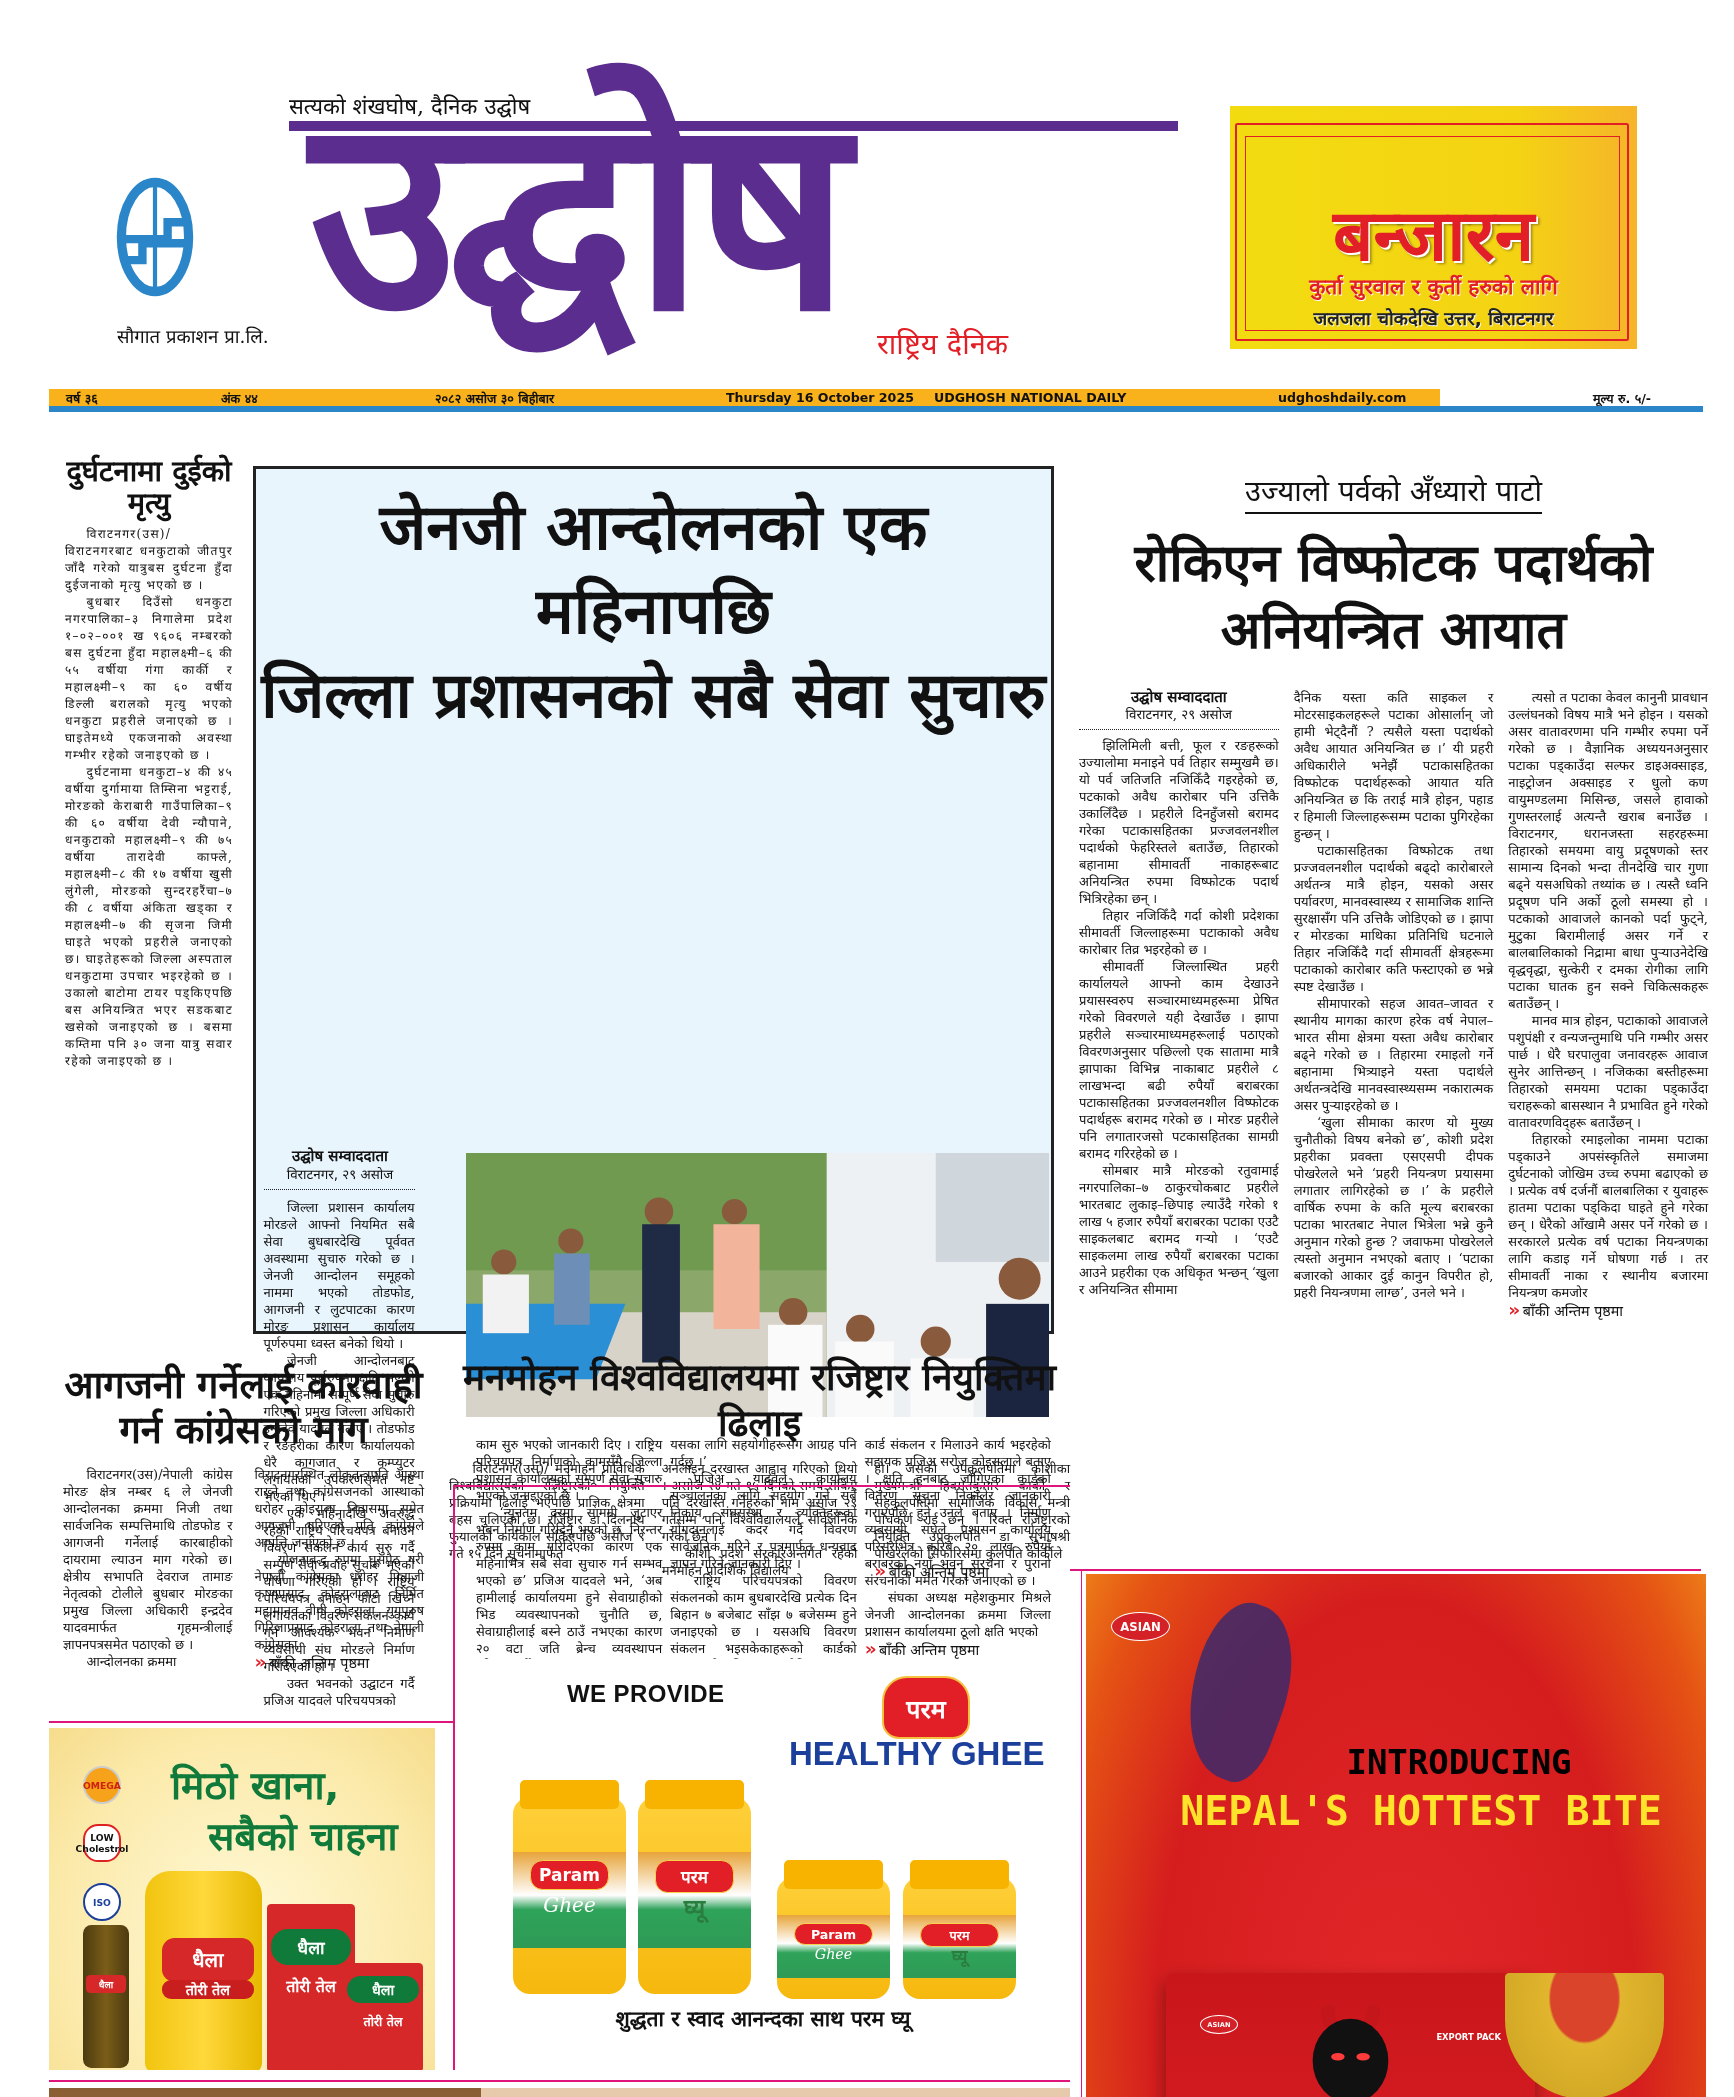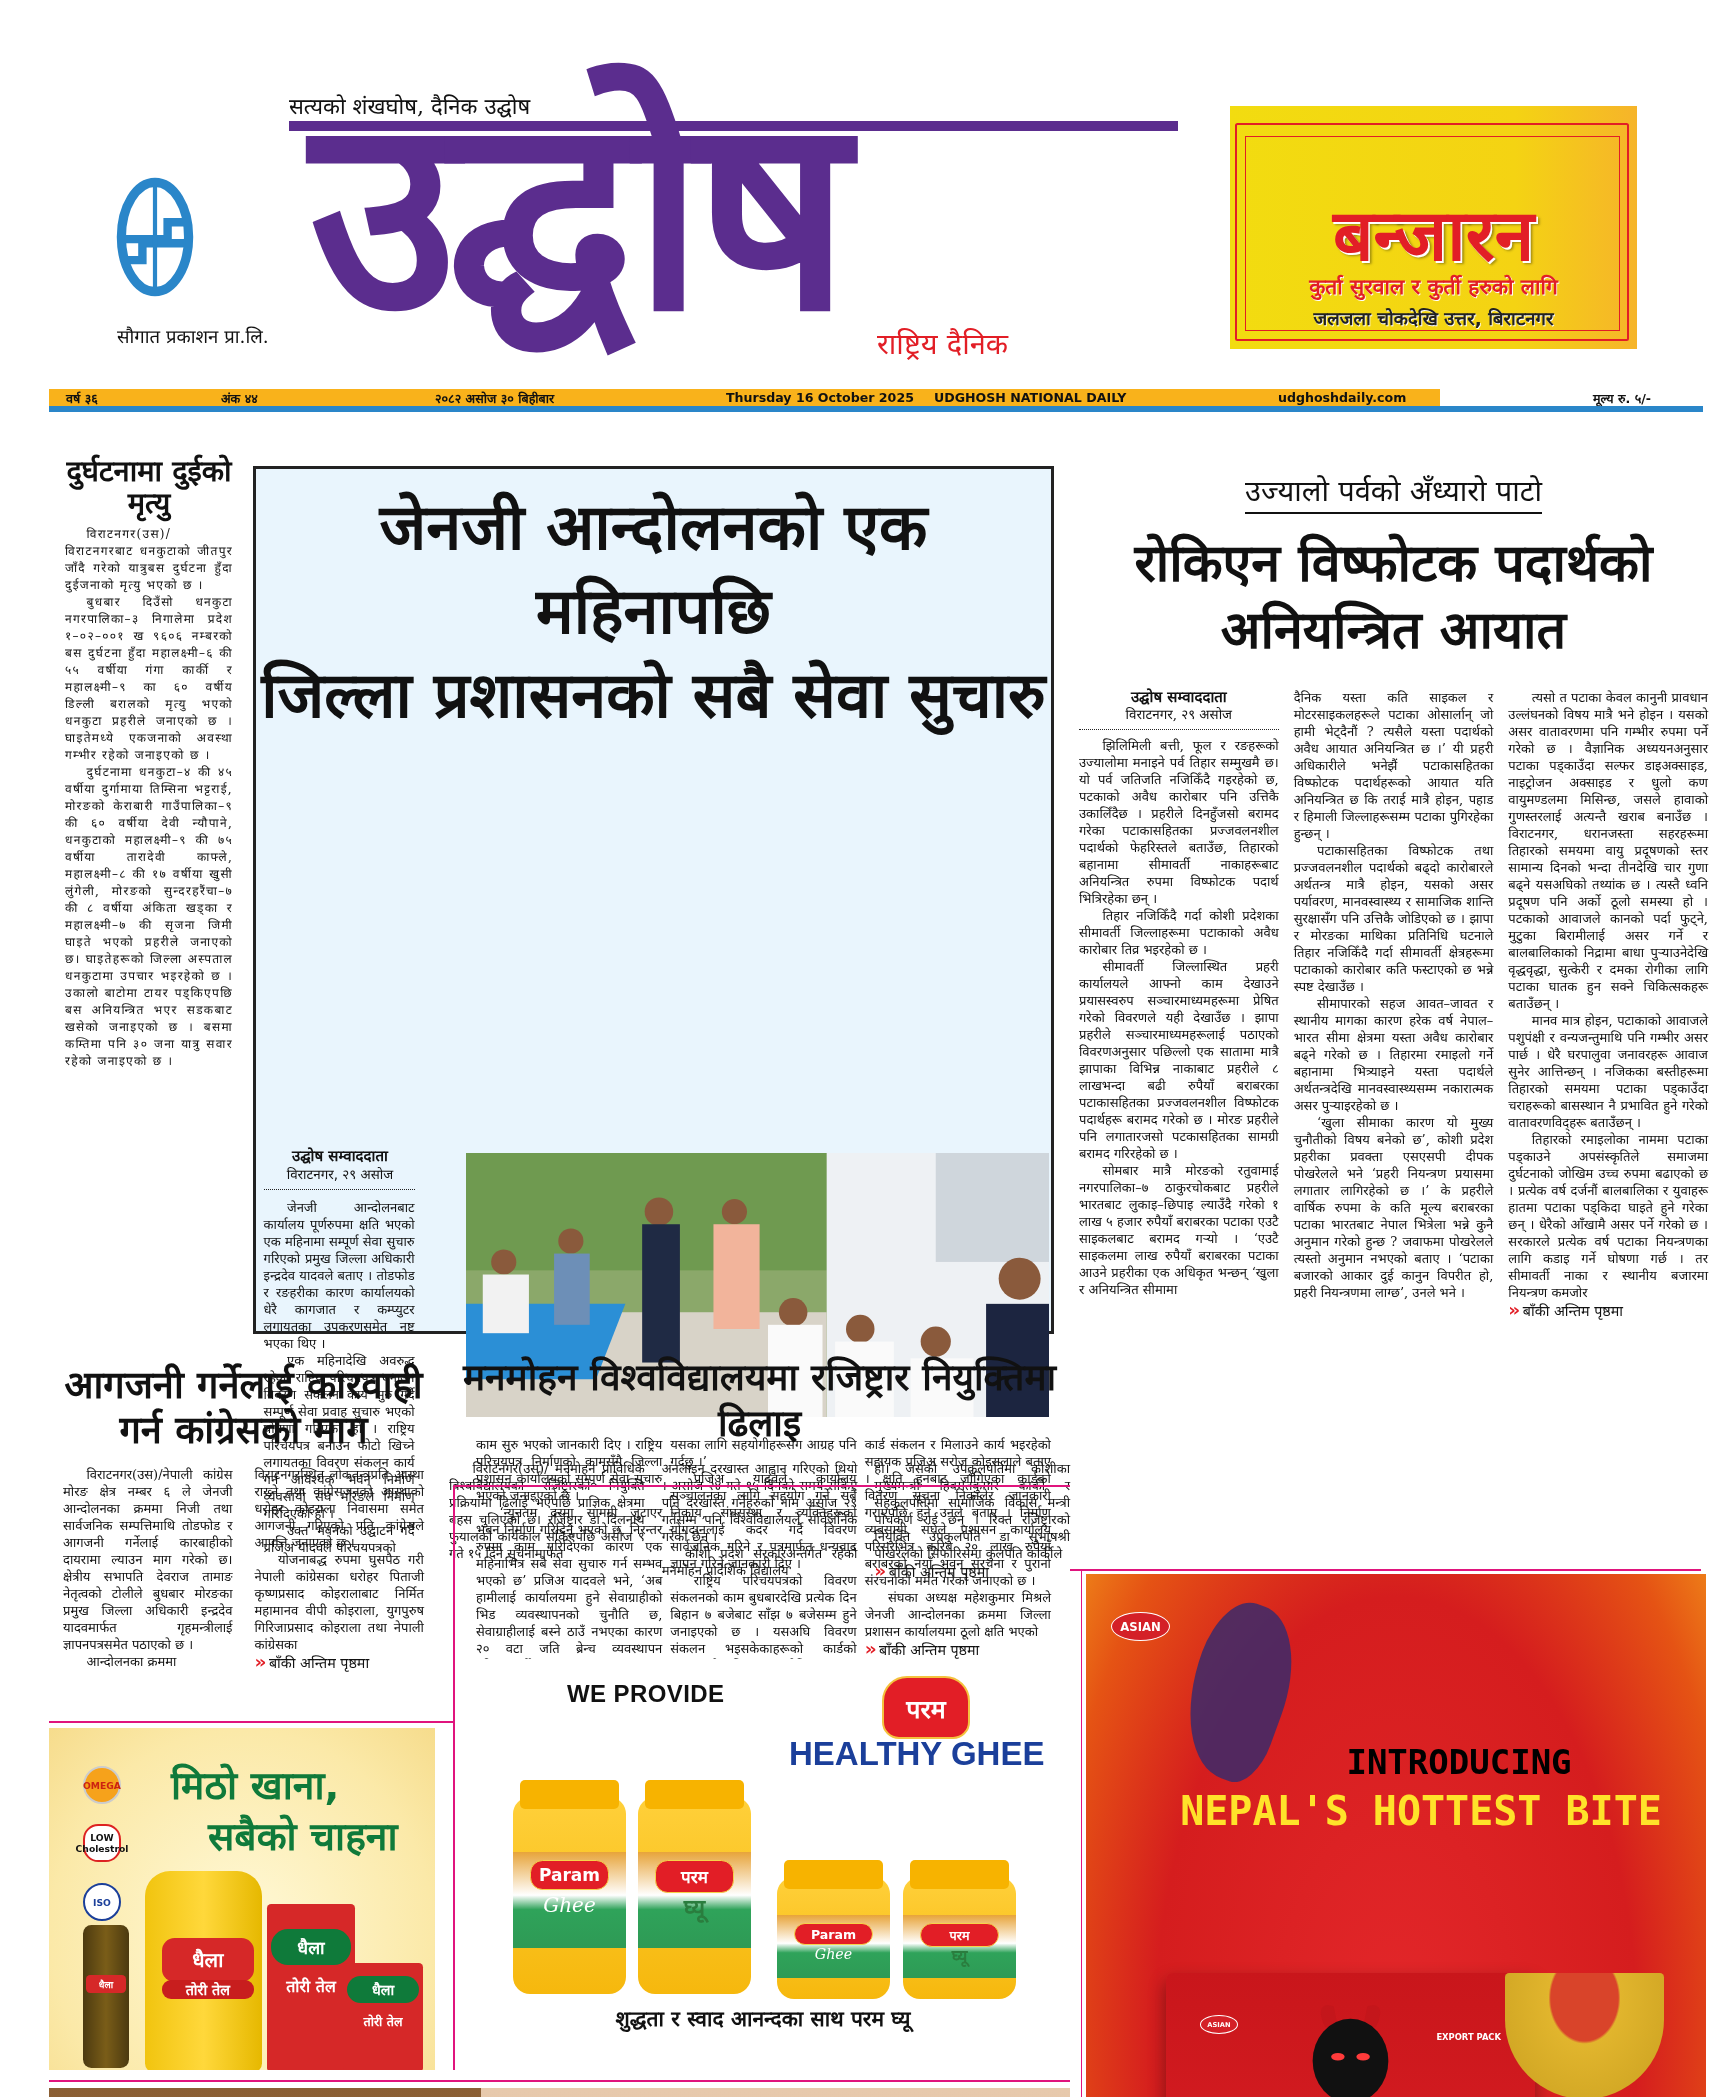--- a/index.html
+++ b/index.html
@@ -152,20 +152,21 @@
   <h1 class="headline">
     <span>जेनजी आन्दोलनको एक महिनापछि</span><br>
     <span>जिल्ला प्रशासनको सबै सेवा सुचारु</span>
   </h1>
   <div class="by">
     <div class="byline">उद्घोष सम्वाददाता</div>
     <div class="byline-date">विराटनगर, २९ असोज</div>
     <div class="dots"></div>
   </div>
   <div class="col1 col-text" style="top:730px;">
+    <p>जिल्ला प्रशासन कार्यालय मोरङले आफ्नो नियमित सबै सेवा बुधबारदेखि पूर्ववत अवस्थामा सुचारु गरेको छ । जेनजी आन्दोलन समूहको नाममा भएको तोडफोड, आगजनी र लुटपाटका कारण मोरङ प्रशासन कार्यालय पूर्णरुपमा ध्वस्त बनेको थियो ।</p>
     <p>जेनजी आन्दोलनबाट कार्यालय पूर्णरुपमा क्षति भएको एक महिनामा सम्पूर्ण सेवा सुचारु गरिएको प्रमुख जिल्ला अधिकारी इन्द्रदेव यादवले बताए । तोडफोड र रङहरीका कारण कार्यालयको धेरै कागजात र कम्प्युटर लगायतका उपकरणसमेत नष्ट भएका थिए ।</p>
     <p>एक महिनादेखि अवरुद्ध रहेको राष्ट्रिय परिचयपत्र बनाउन विवरण संकलन कार्य सुरु गर्दै सम्पूर्ण सेवा प्रवाह सुचारु भएको घोषणा गरिएको हो । राष्ट्रिय परिचयपत्र बनाउन फोटो खिच्ने लगायतका विवरण संकलन कार्य गर्न आवश्यक भवन निर्माण व्यवसायी संघ मोरङले निर्माण गरिदिएको हो ।</p>
     <p>उक्त भवनको उद्घाटन गर्दै प्रजिअ यादवले परिचयपत्रको</p>
   </div>
   <svg class="photo" viewBox="0 0 1390 630" preserveAspectRatio="none">
     <rect width="1390" height="630" fill="#8ba86a"></rect>
     <rect x="0" y="0" width="860" height="280" fill="#6f9a50"></rect>
     <rect x="860" y="0" width="530" height="630" fill="#eef1f4"></rect>
     <rect x="1120" y="0" width="270" height="260" fill="#cfd6dc"></rect>
     <rect x="0" y="380" width="860" height="250" fill="#d8d3c8"></rect>

